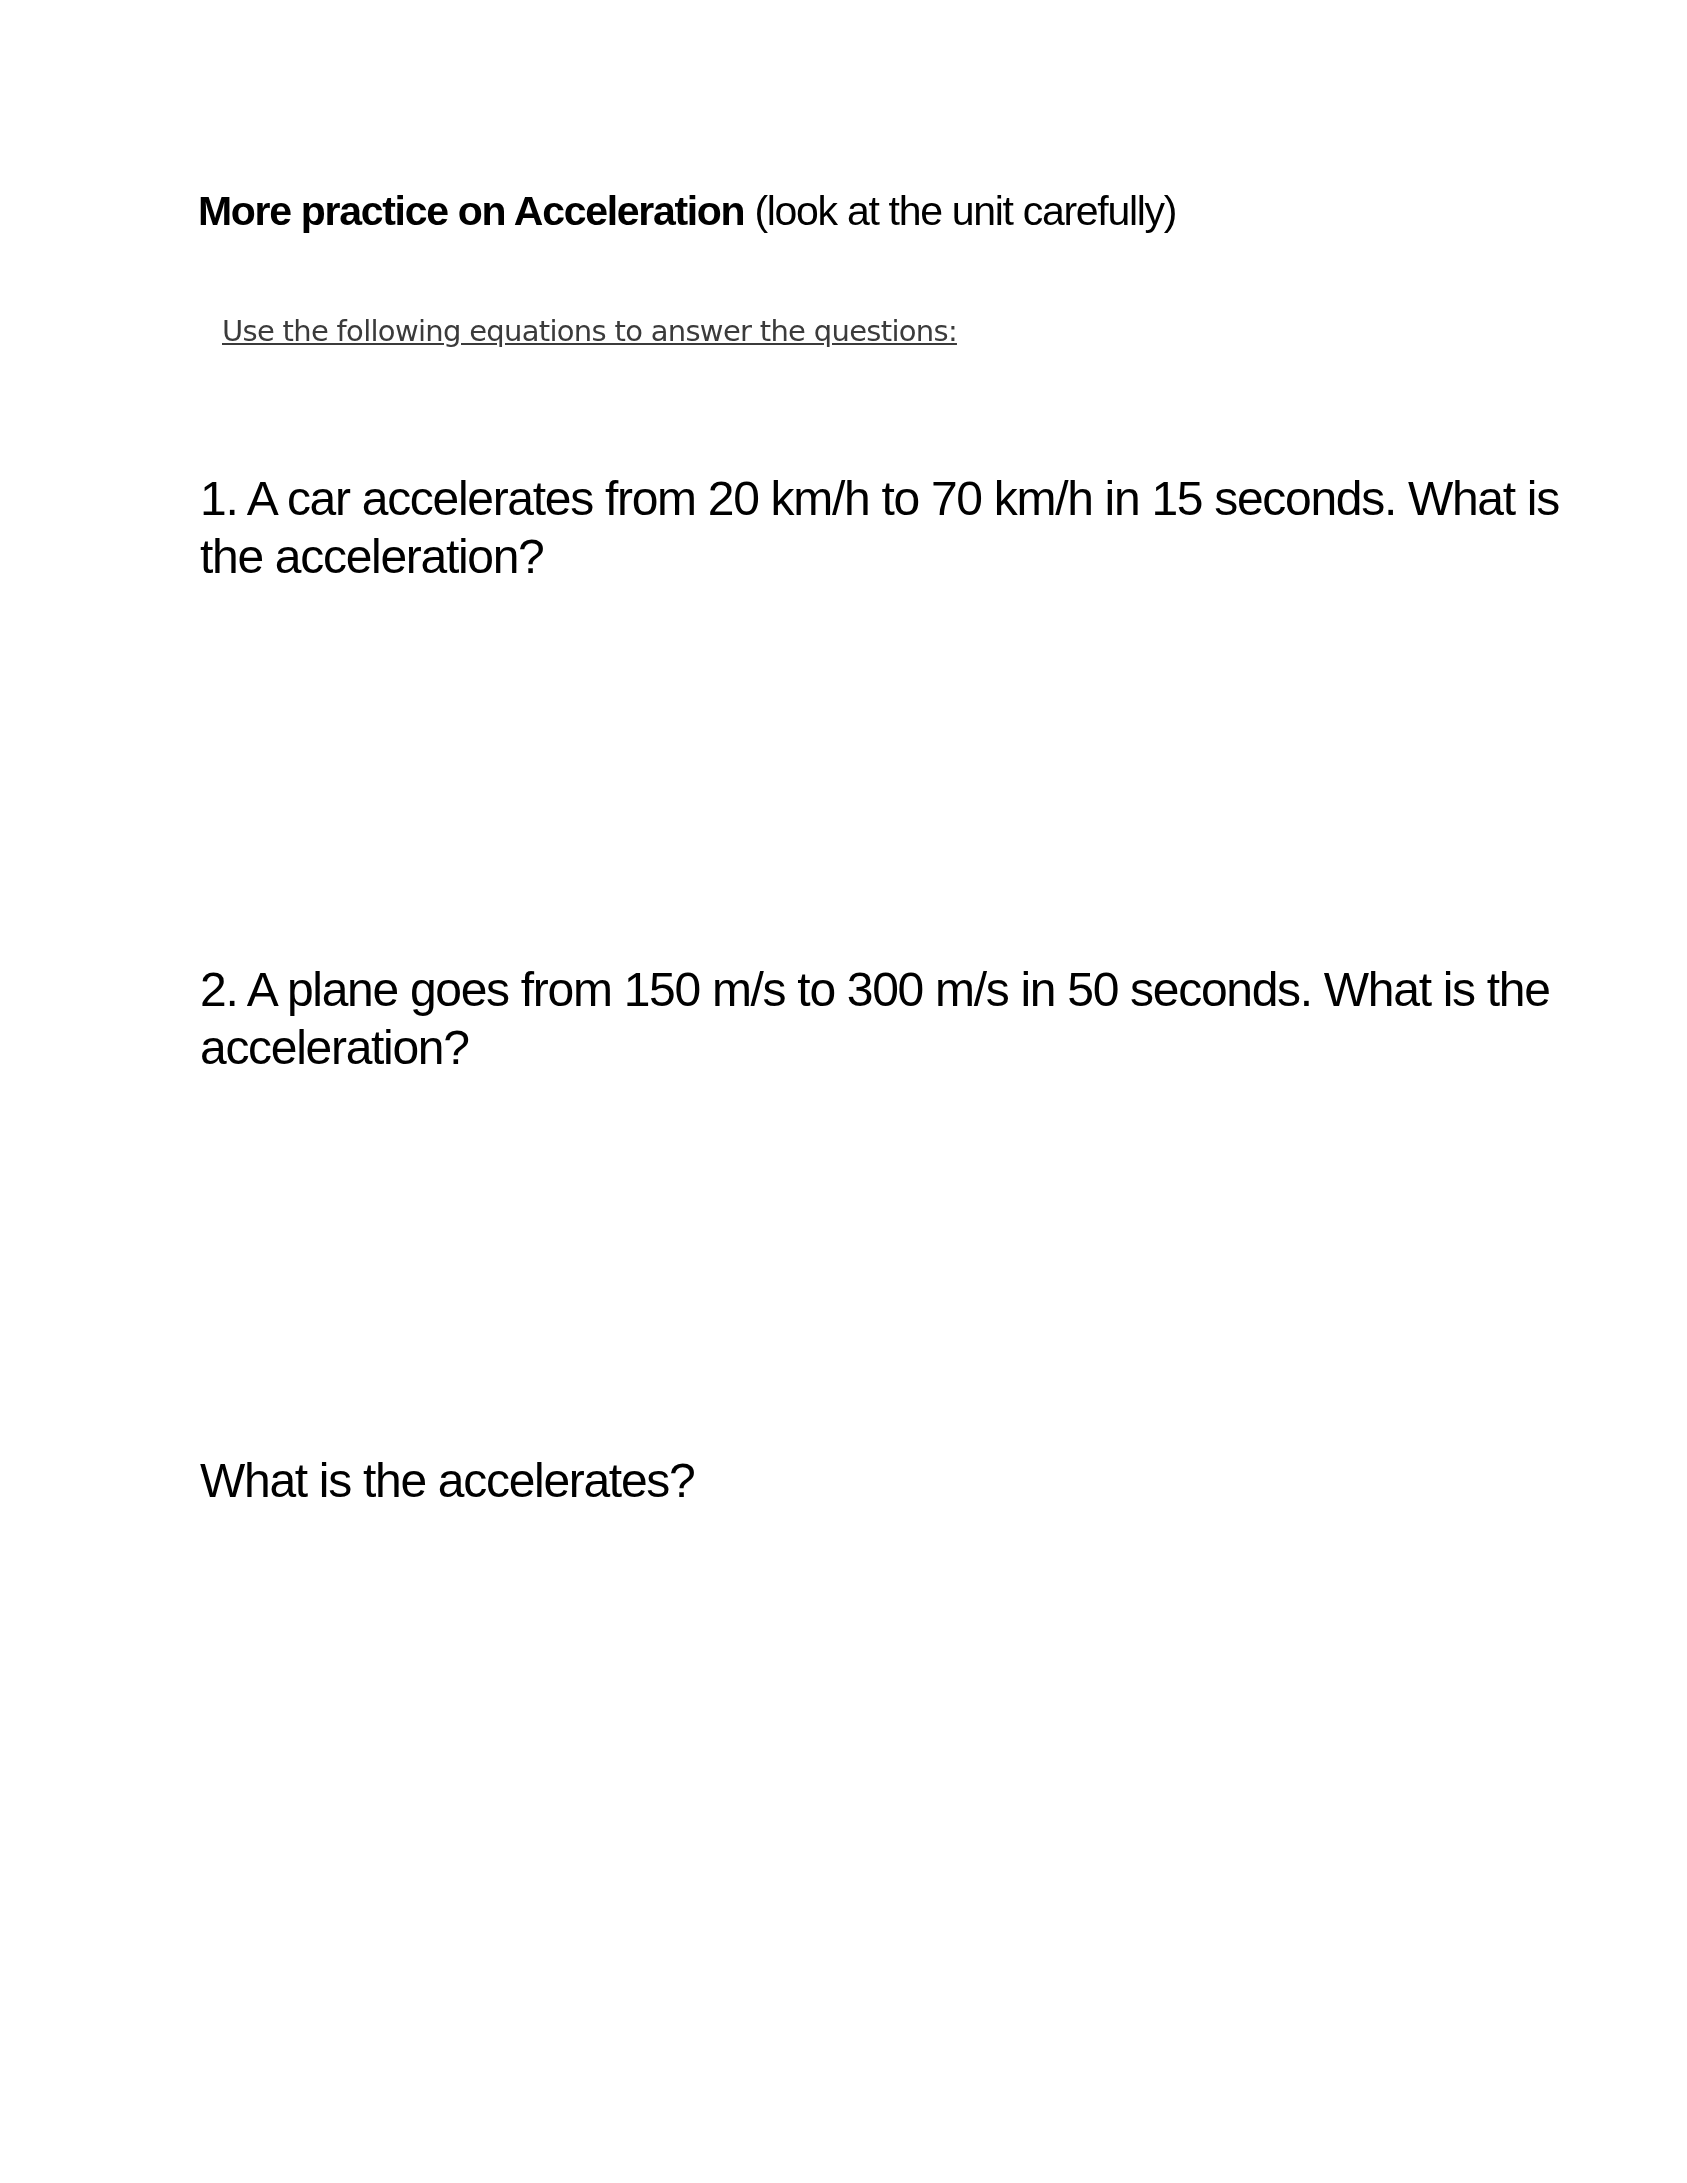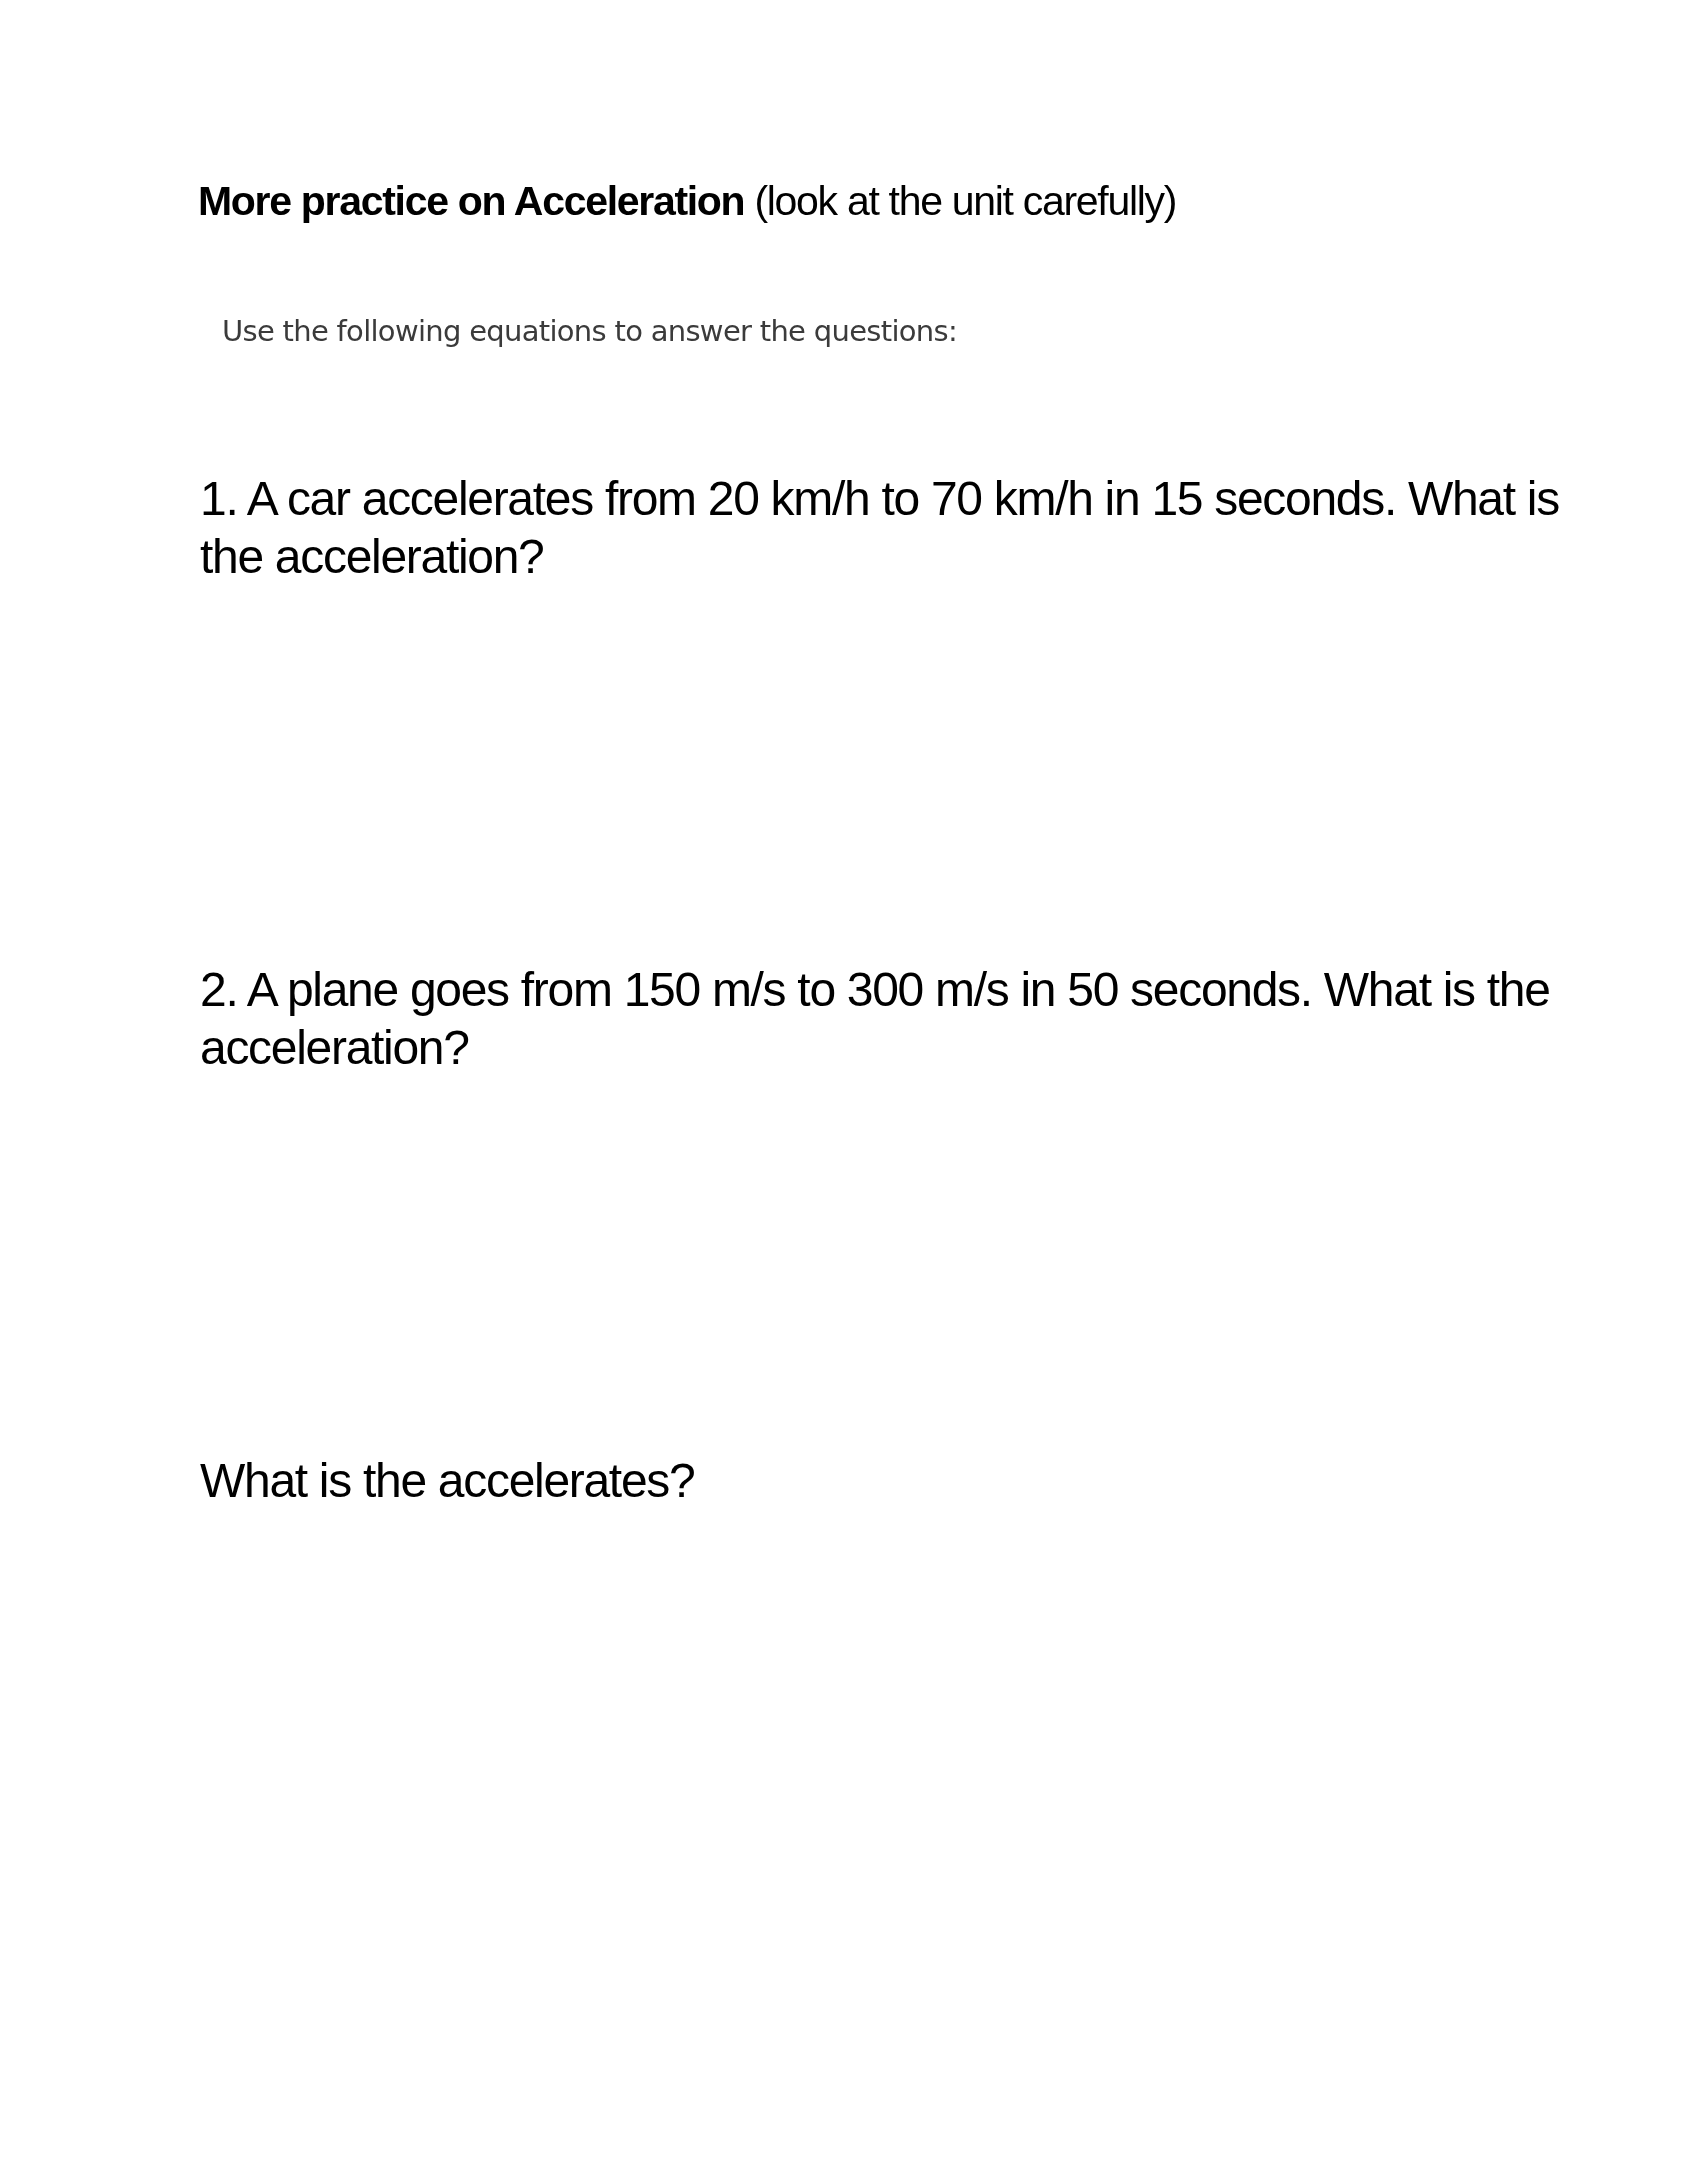--- a/index.html
+++ b/index.html
@@ -17,21 +17,21 @@
   .page {
     position: absolute;
     inset: 0;
     background: #ffffff;
   }
 
   
   .title {
     position: absolute;
     left: 198px;
-    top: 176px;
+    top: 186px;
     margin: 0;
     font-size: 41px;
     line-height: 50px;
     letter-spacing: -1.3px;
     color: #000000;
     white-space: nowrap;
     font-weight: normal;
   }
   .title-bold { font-weight: bold; }
   .title-normal { font-weight: normal; }
@@ -41,20 +41,21 @@
     position: absolute;
     left: 222px;
     top: 312px;
     margin: 0;
     font-family: "DejaVu Sans", sans-serif;
     font-size: 29px;
     line-height: 38px;
     letter-spacing: -0.7px;
     color: #3b3b3b;
     white-space: nowrap;
+    text-decoration: underline;
   }
 
   
   .equation-row {
     position: absolute;
     left: 222px;
     top: 365px;
     display: flex;
     align-items: center;
     font-family: "DejaVu Sans", sans-serif;

